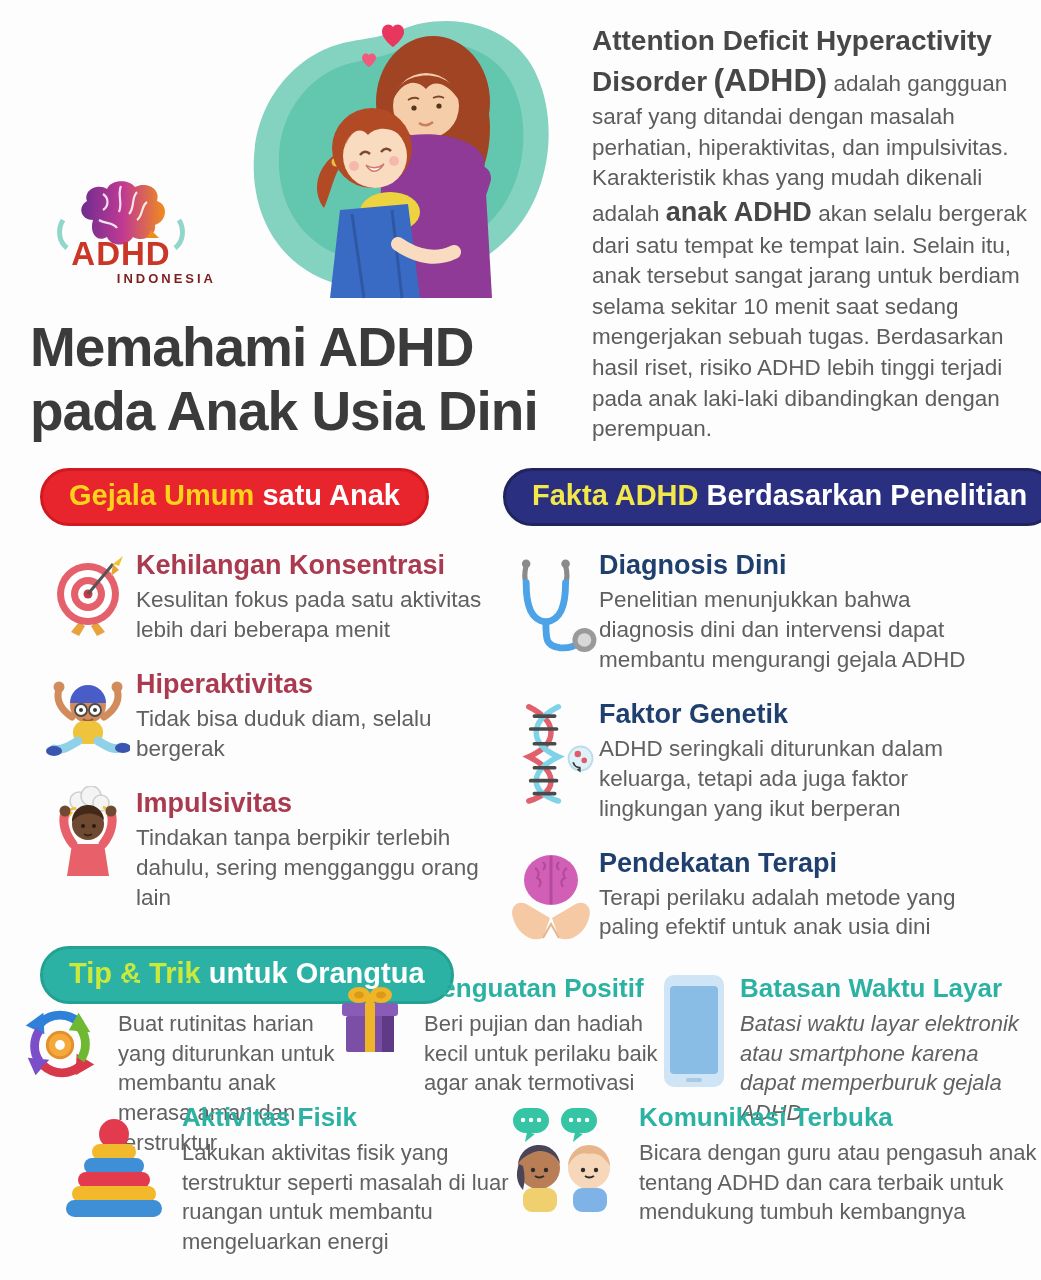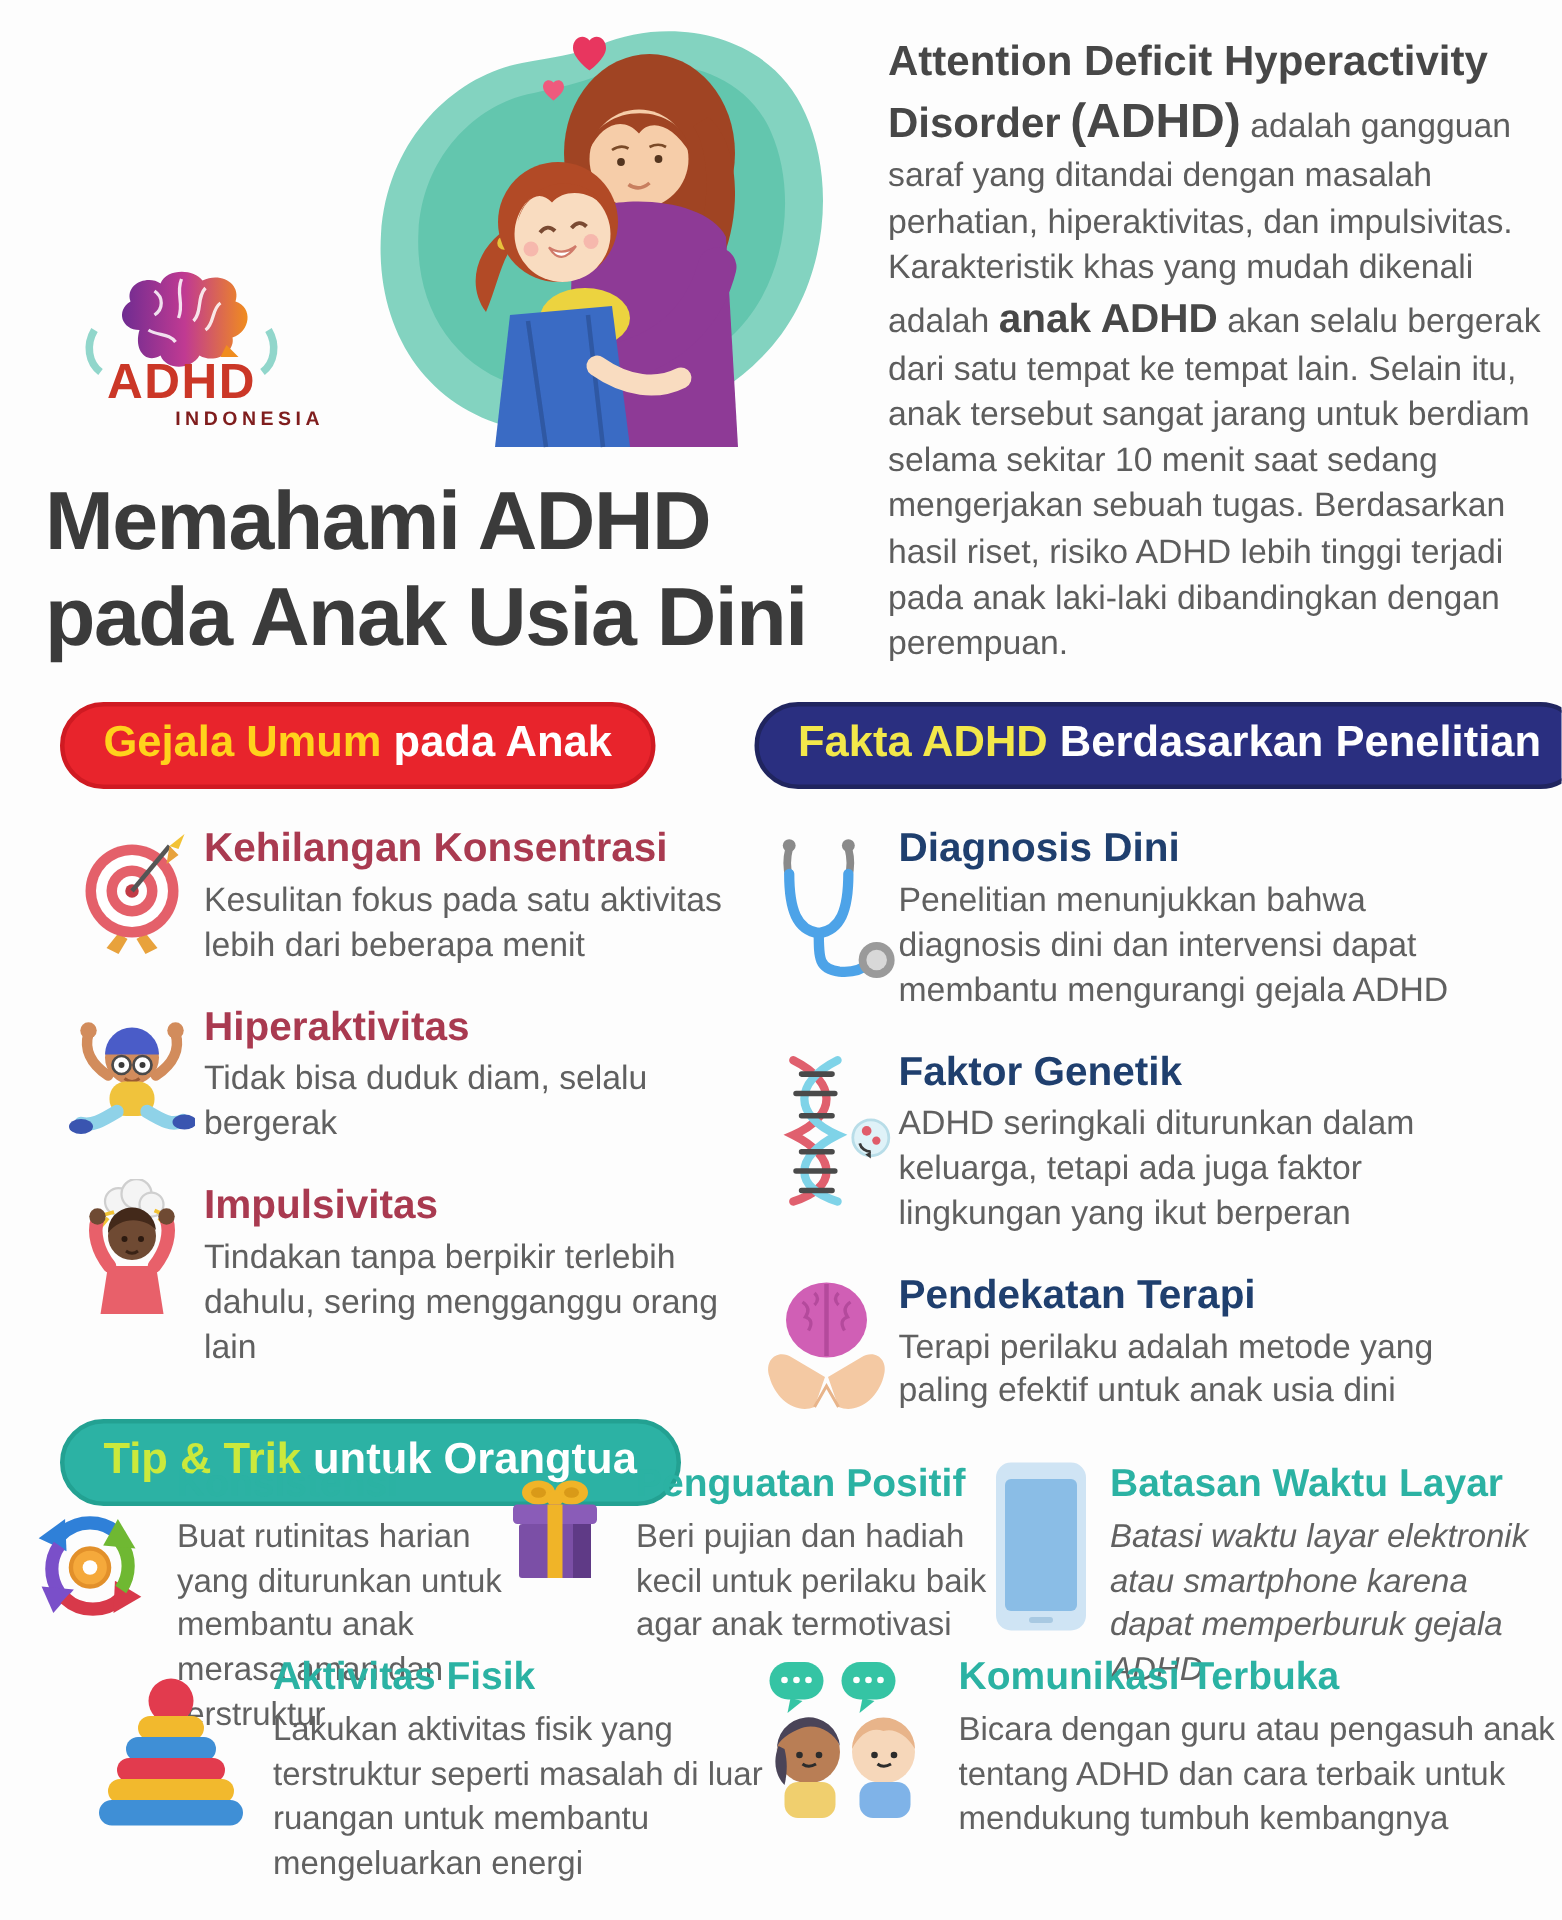--- a/index.html
+++ b/index.html
@@ -148,21 +148,21 @@
     <div class="main-title">
       <div>Memahami ADHD</div>
       <div>pada Anak Usia Dini</div>
     </div>
   </div>
 
   <div class="columns">
 
     <div class="col-left">
       <div class="banner banner-red">
-        <span class="hl-yellow">Gejala Umum</span><span> pada Anak</span>
+        <span class="hl-yellow">Gejala Umum</span><span> satu Anak</span>
       </div>
 
       <div class="item sym">
         <div class="item-icon">
           <svg width="86" height="96" viewBox="0 0 86 96">
             <path d="M26 84 l8 -10 6 4 -6 10 z" fill="#e8a23c"></path>
             <path d="M60 84 l-8 -10 -6 4 6 10 z" fill="#e8a23c"></path>
             <circle cx="43" cy="46" r="31" fill="#e4606a"></circle>
             <circle cx="43" cy="46" r="24" fill="#ffffff"></circle>
             <circle cx="43" cy="46" r="17" fill="#e4606a"></circle>

